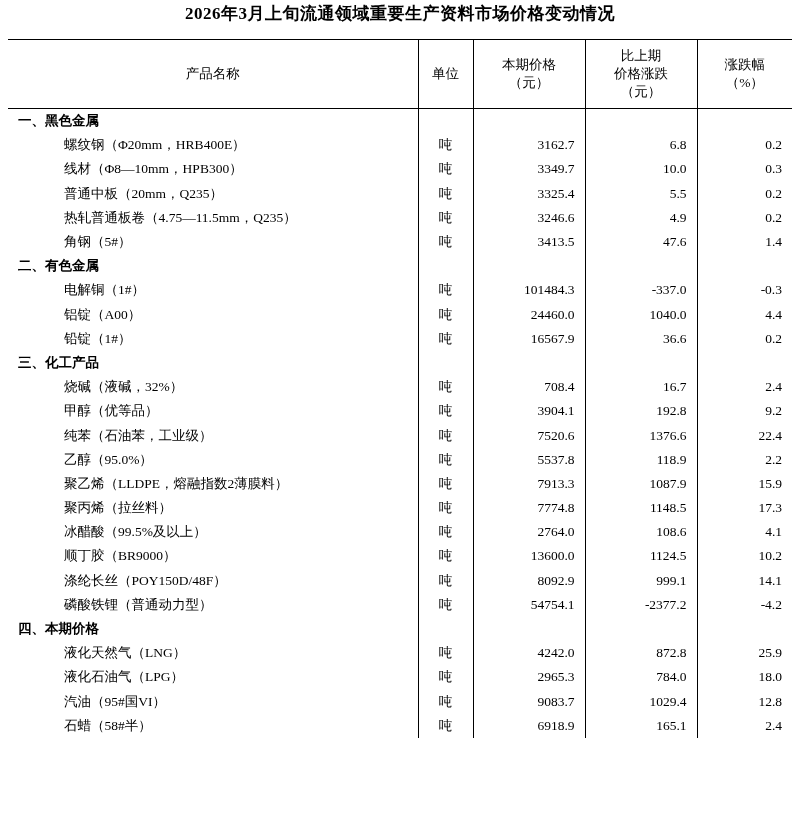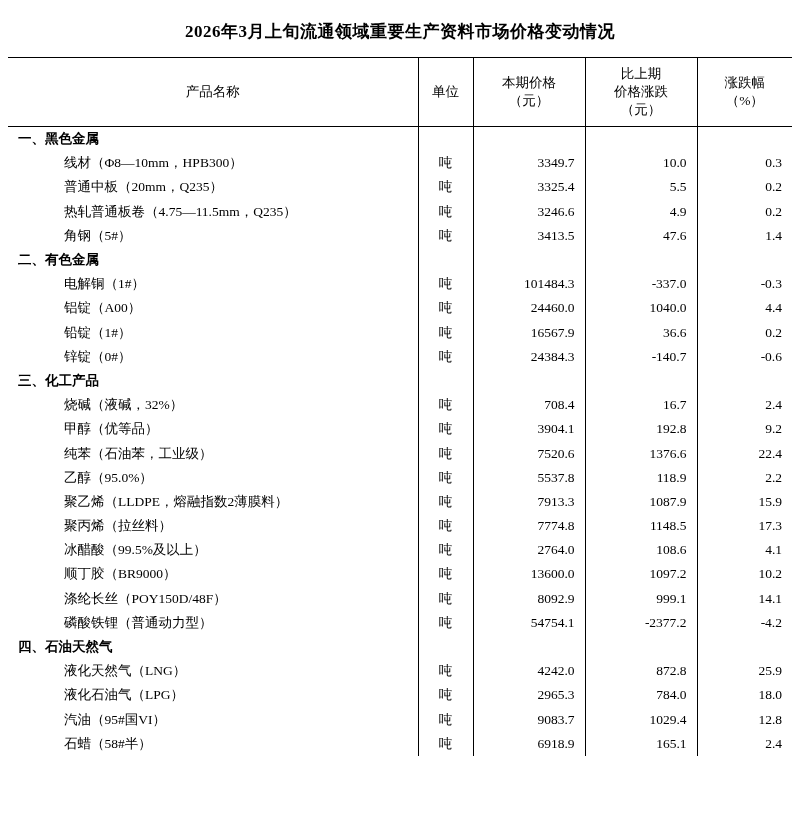--- a/index.html
+++ b/index.html
@@ -17,21 +17,21 @@
   .page {
     width: 800px;
     box-sizing: border-box;
     padding: 0 8px;
   }
   .doc-title {
     text-align: center;
     font-size: 17px;
     font-weight: bold;
     letter-spacing: 0.5px;
-    padding: 20px 0 14px 0;
+    padding: 2px 0 14px 0;
     font-family: "Liberation Serif", "DejaVu Serif", serif;
   }
   table.price-table {
     border-collapse: collapse;
     width: 784px;
     margin: 0 auto;
     font-size: 13.5px;
   }
   table.price-table th,
   table.price-table td {
@@ -123,20 +123,27 @@
     </thead>
     <tbody id="table-body">
         <tr>
           <td class="col-name"><span class="cat-name">一、黑色金属</span></td>
           <td class="col-unit"></td>
           <td class="col-price"></td>
           <td class="col-change"></td>
           <td class="col-rate"></td>
         </tr>
         <tr>
+          <td class="col-name"><span class="item-name">螺纹钢（Φ20mm，HRB400E）</span></td>
+          <td class="col-unit">吨</td>
+          <td class="col-price">3162.7</td>
+          <td class="col-change">6.8</td>
+          <td class="col-rate">0.2</td>
+        </tr>
+        <tr>
           <td class="col-name"><span class="item-name">线材（Φ8—10mm，HPB300）</span></td>
           <td class="col-unit">吨</td>
           <td class="col-price">3349.7</td>
           <td class="col-change">10.0</td>
           <td class="col-rate">0.3</td>
         </tr>
         <tr>
           <td class="col-name"><span class="item-name">普通中板（20mm，Q235）</span></td>
           <td class="col-unit">吨</td>
           <td class="col-price">3325.4</td>
@@ -179,27 +186,20 @@
           <td class="col-rate">4.4</td>
         </tr>
         <tr>
           <td class="col-name"><span class="item-name">铅锭（1#）</span></td>
           <td class="col-unit">吨</td>
           <td class="col-price">16567.9</td>
           <td class="col-change">36.6</td>
           <td class="col-rate">0.2</td>
         </tr>
         <tr>
-          <td class="col-name"><span class="item-name">锌锭（0#）</span></td>
-          <td class="col-unit">吨</td>
-          <td class="col-price">24384.3</td>
-          <td class="col-change">-140.7</td>
-          <td class="col-rate">-0.6</td>
-        </tr>
-        <tr>
           <td class="col-name"><span class="cat-name">三、化工产品</span></td>
           <td class="col-unit"></td>
           <td class="col-price"></td>
           <td class="col-change"></td>
           <td class="col-rate"></td>
         </tr>
         <tr>
           <td class="col-name"><span class="item-name">烧碱（液碱，32%）</span></td>
           <td class="col-unit">吨</td>
           <td class="col-price">708.4</td>
@@ -245,39 +245,39 @@
           <td class="col-name"><span class="item-name">冰醋酸（99.5%及以上）</span></td>
           <td class="col-unit">吨</td>
           <td class="col-price">2764.0</td>
           <td class="col-change">108.6</td>
           <td class="col-rate">4.1</td>
         </tr>
         <tr>
           <td class="col-name"><span class="item-name">顺丁胶（BR9000）</span></td>
           <td class="col-unit">吨</td>
           <td class="col-price">13600.0</td>
-          <td class="col-change">1097.2</td>
+          <td class="col-change">1124.5</td>
           <td class="col-rate">10.2</td>
         </tr>
         <tr>
           <td class="col-name"><span class="item-name">涤纶长丝（POY150D/48F）</span></td>
           <td class="col-unit">吨</td>
           <td class="col-price">8092.9</td>
           <td class="col-change">999.1</td>
           <td class="col-rate">14.1</td>
         </tr>
         <tr>
           <td class="col-name"><span class="item-name">磷酸铁锂（普通动力型）</span></td>
           <td class="col-unit">吨</td>
           <td class="col-price">54754.1</td>
           <td class="col-change">-2377.2</td>
           <td class="col-rate">-4.2</td>
         </tr>
         <tr>
-          <td class="col-name"><span class="cat-name">四、石油天然气</span></td>
+          <td class="col-name"><span class="cat-name">四、本期价格</span></td>
           <td class="col-unit"></td>
           <td class="col-price"></td>
           <td class="col-change"></td>
           <td class="col-rate"></td>
         </tr>
         <tr>
           <td class="col-name"><span class="item-name">液化天然气（LNG）</span></td>
           <td class="col-unit">吨</td>
           <td class="col-price">4242.0</td>
           <td class="col-change">872.8</td>

